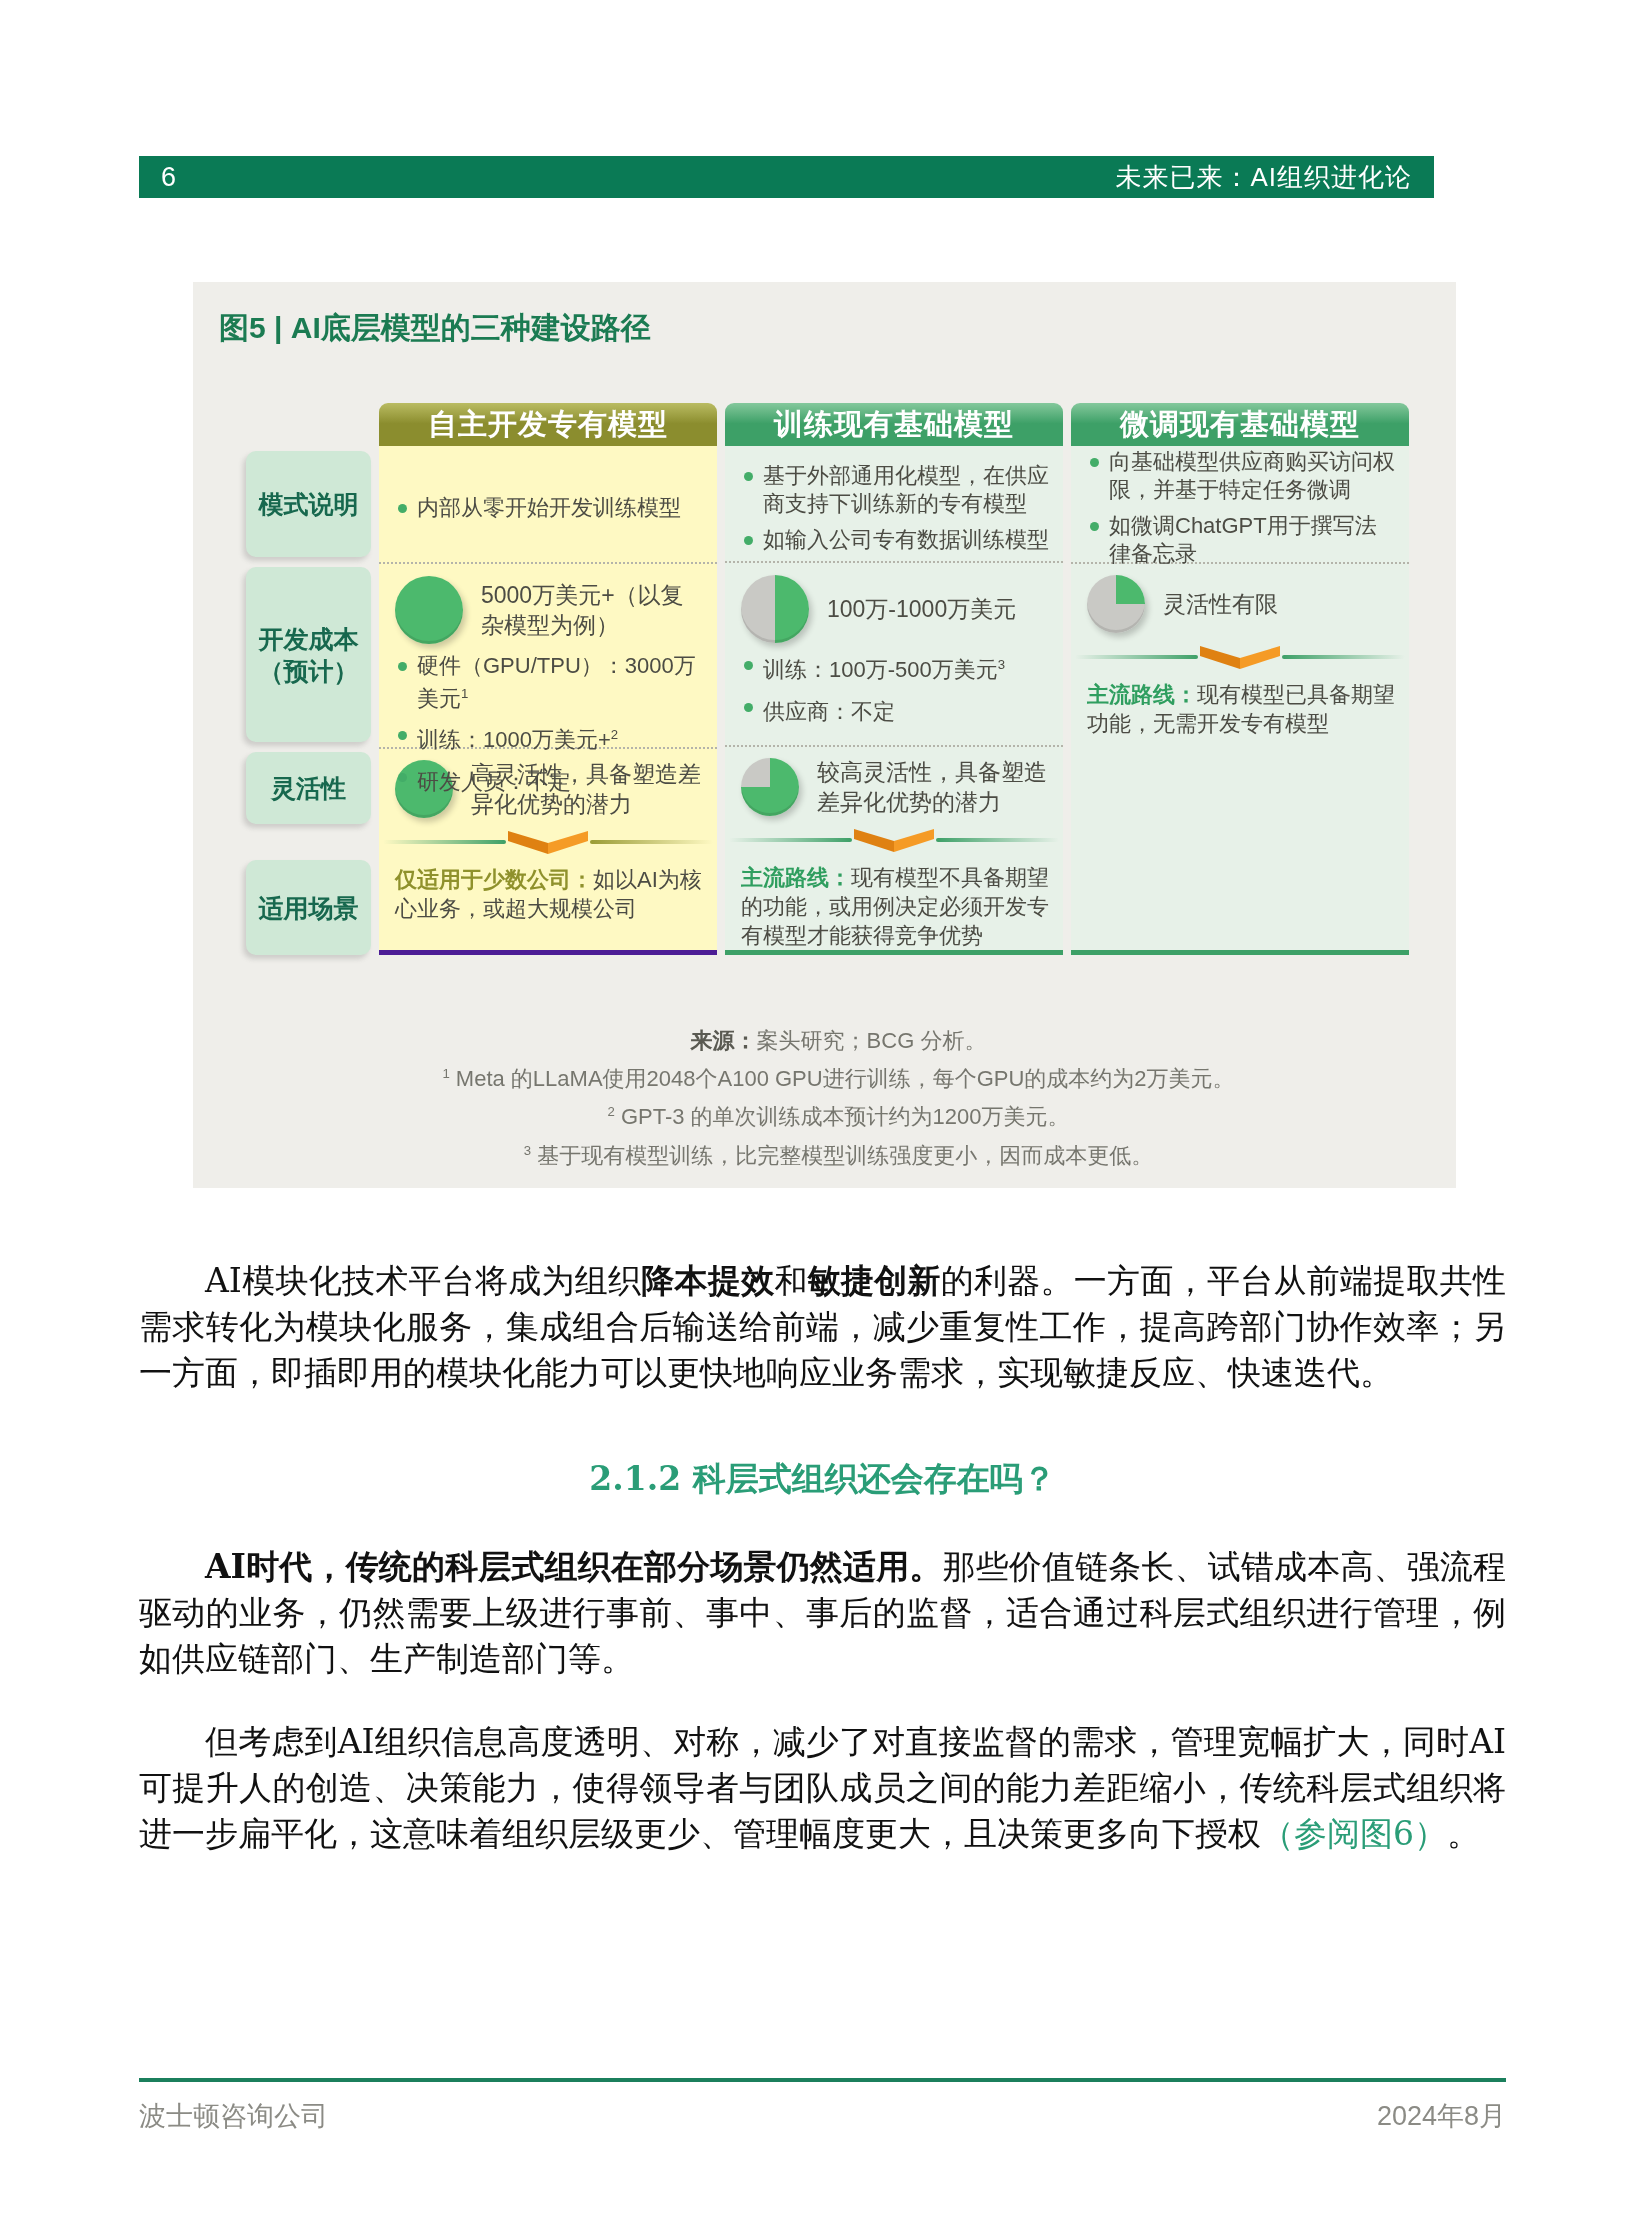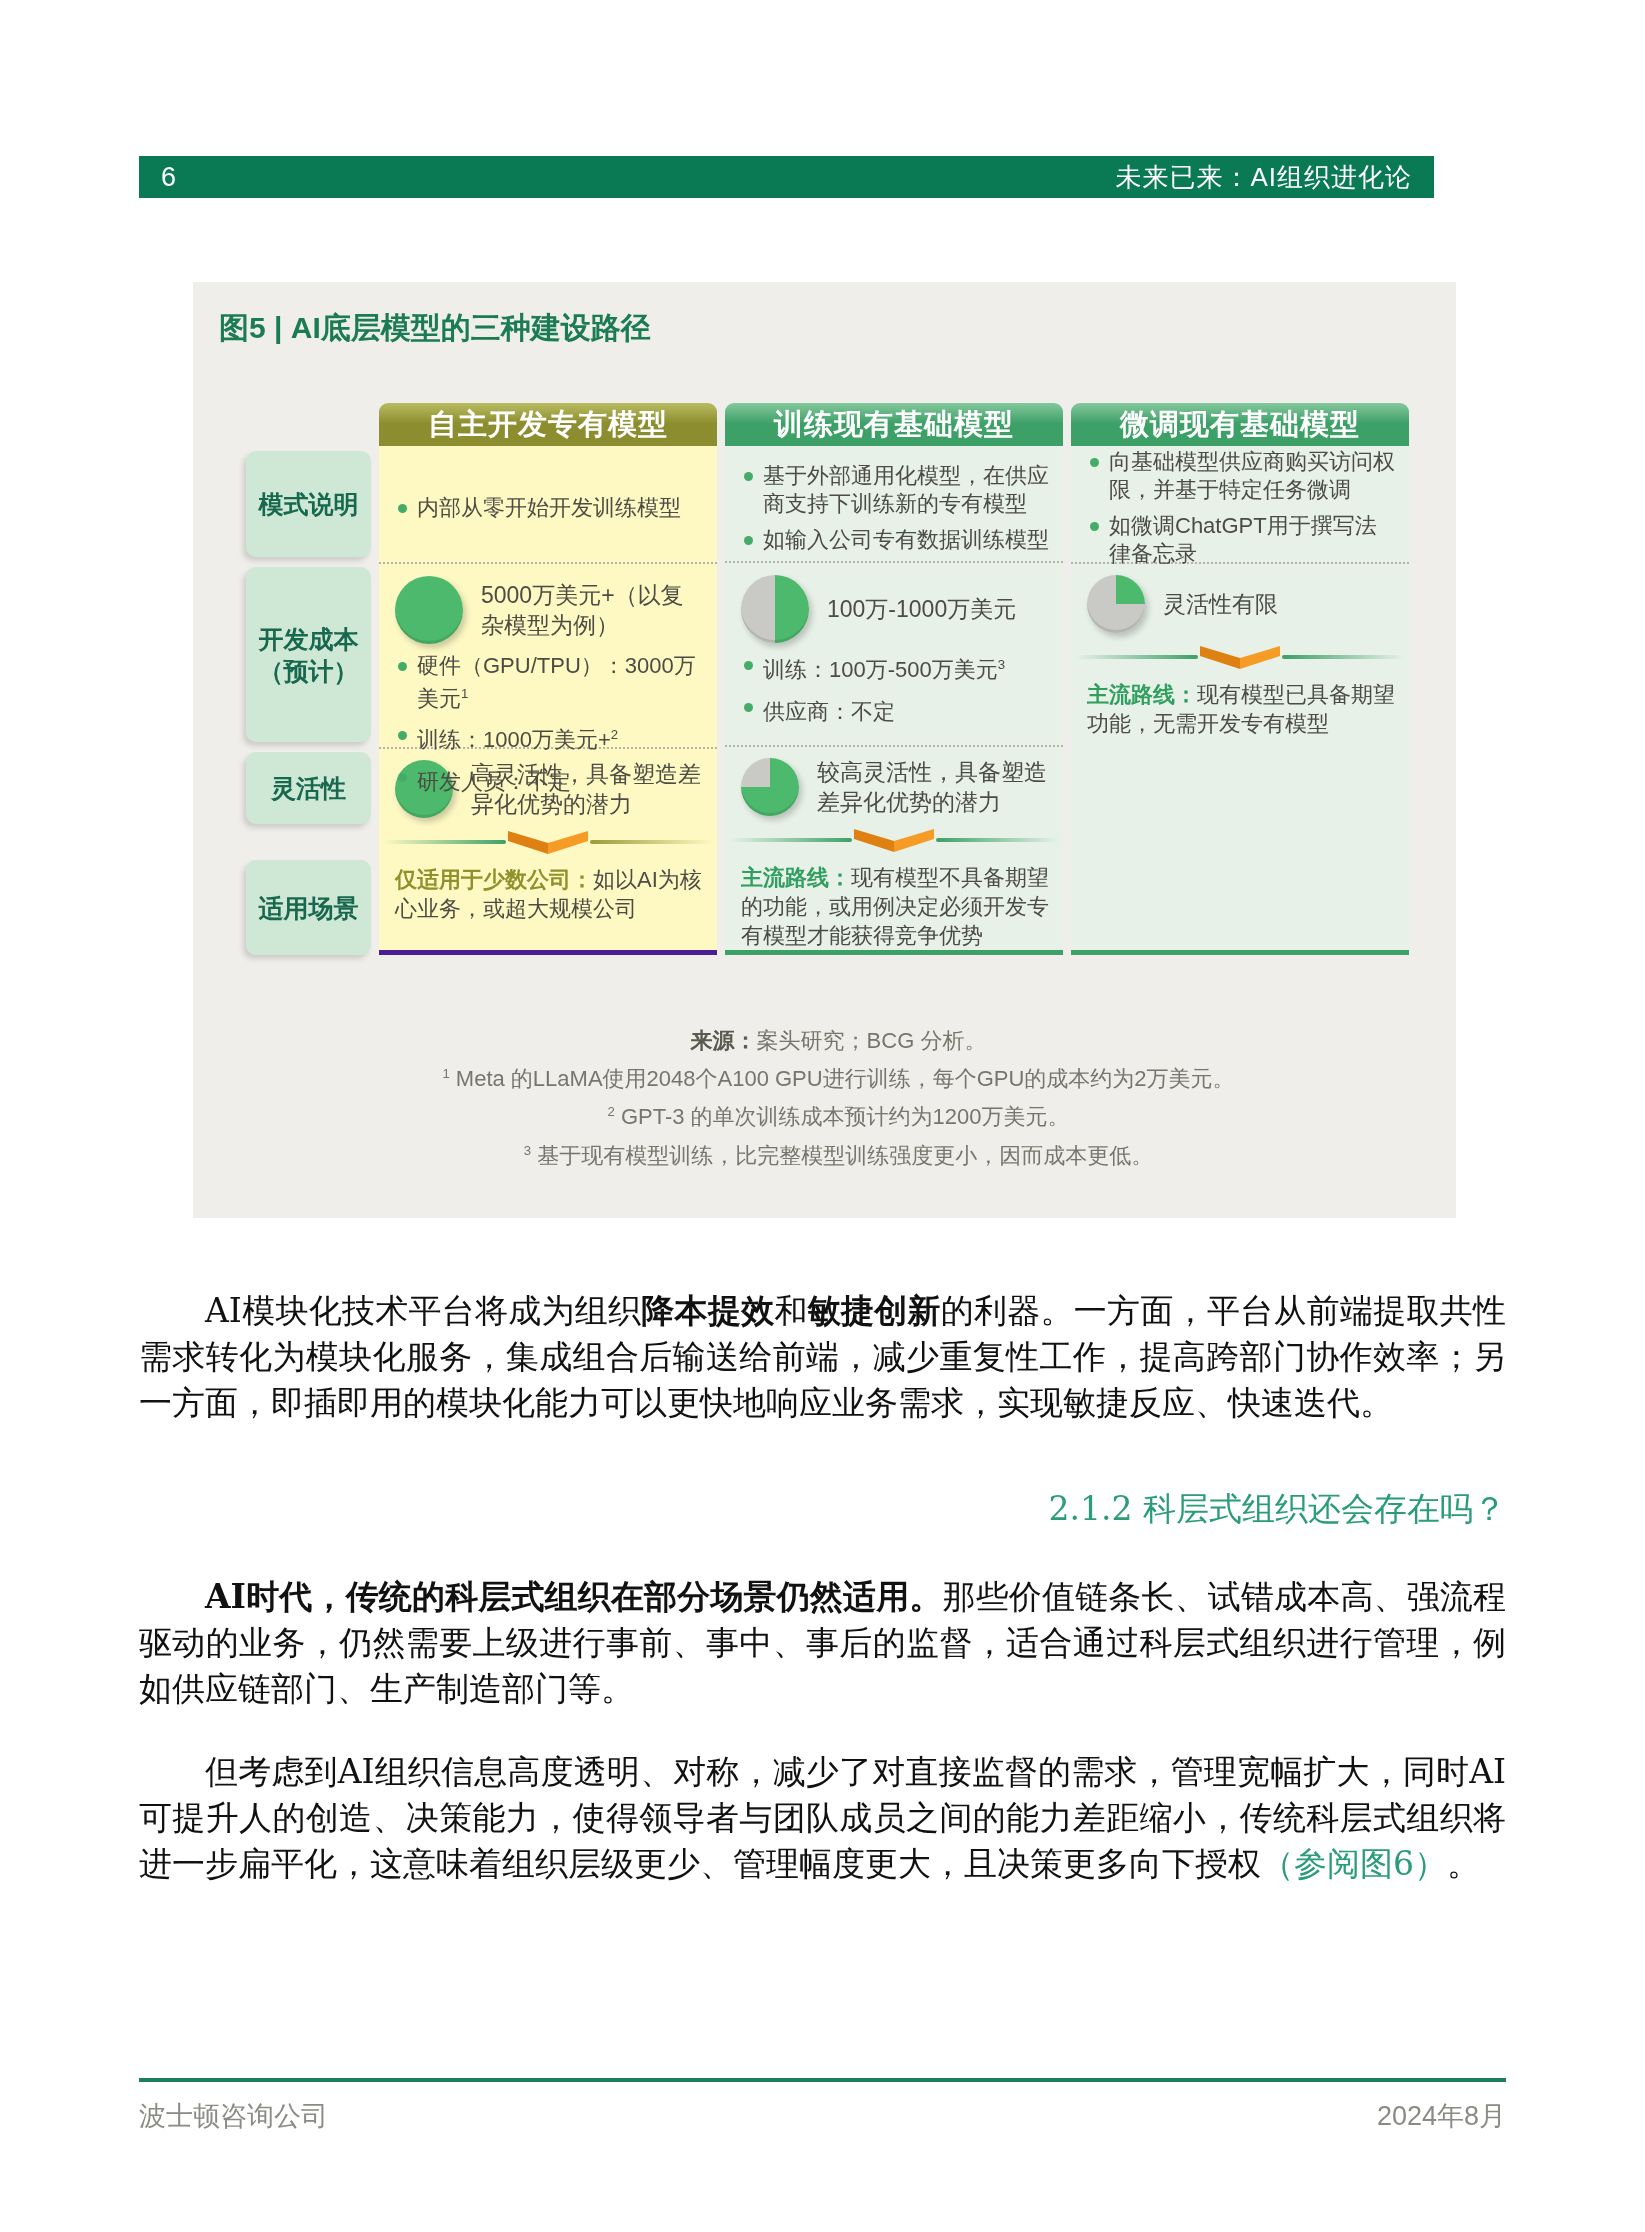--- a/index.html
+++ b/index.html
@@ -16,21 +16,21 @@
     background:#0a7a55; color:#ffffff;
     display:flex; align-items:center; justify-content:space-between;
     padding:0 22px; font-size:26px;
   }
   .topbar .pagenum { font-size:27px; }
   .topbar .doctitle { letter-spacing:1px; }
 
   
   .figure {
     margin:84px 0 0 193px; width:1263px;
-    background:#efeeea; padding:26px 0 46px 0;
+    background:#efeeea; padding:26px 0 16px 0;
   }
   .fig-title {
     margin-left:26px; font-size:30px; font-weight:bold; color:#1b7b52;
   }
 
   .fig-table { display:flex; gap:8px; margin:54px 0 0 53px; }
 
   
   .label-col { width:125px; padding-top:43px; display:flex; flex-direction:column; }
   .lsec { display:flex; }
@@ -102,22 +102,22 @@
 
   
   .content {
     margin:70px 139px 0 139px; width:1367px;
     font-family:"DejaVu Serif","Liberation Serif",serif;
     font-size:33px; line-height:46px; color:#111111;
     text-align:justify;
   }
   .content p { text-indent:2em; margin:0 0 37px 0; }
   .content h3 {
-    font-size:33px; color:#2a9d77; font-weight:normal;
-    margin:60px 0 42px 0; text-align:right;
+    font-size:33px; color:#2a9d77; font-weight:bold;
+    margin:60px 0 42px 0; text-align:center;
   }
   .run-b { font-weight:bold; }
   .run-a { color:#2a9d77; }
 
   
   .footer {
     position:absolute; top:2078px; left:139px; width:1367px;
     border-top:4px solid #1b7f5c; padding-top:16px;
     display:flex; justify-content:space-between;
     color:#8b8b85; font-size:27px;

